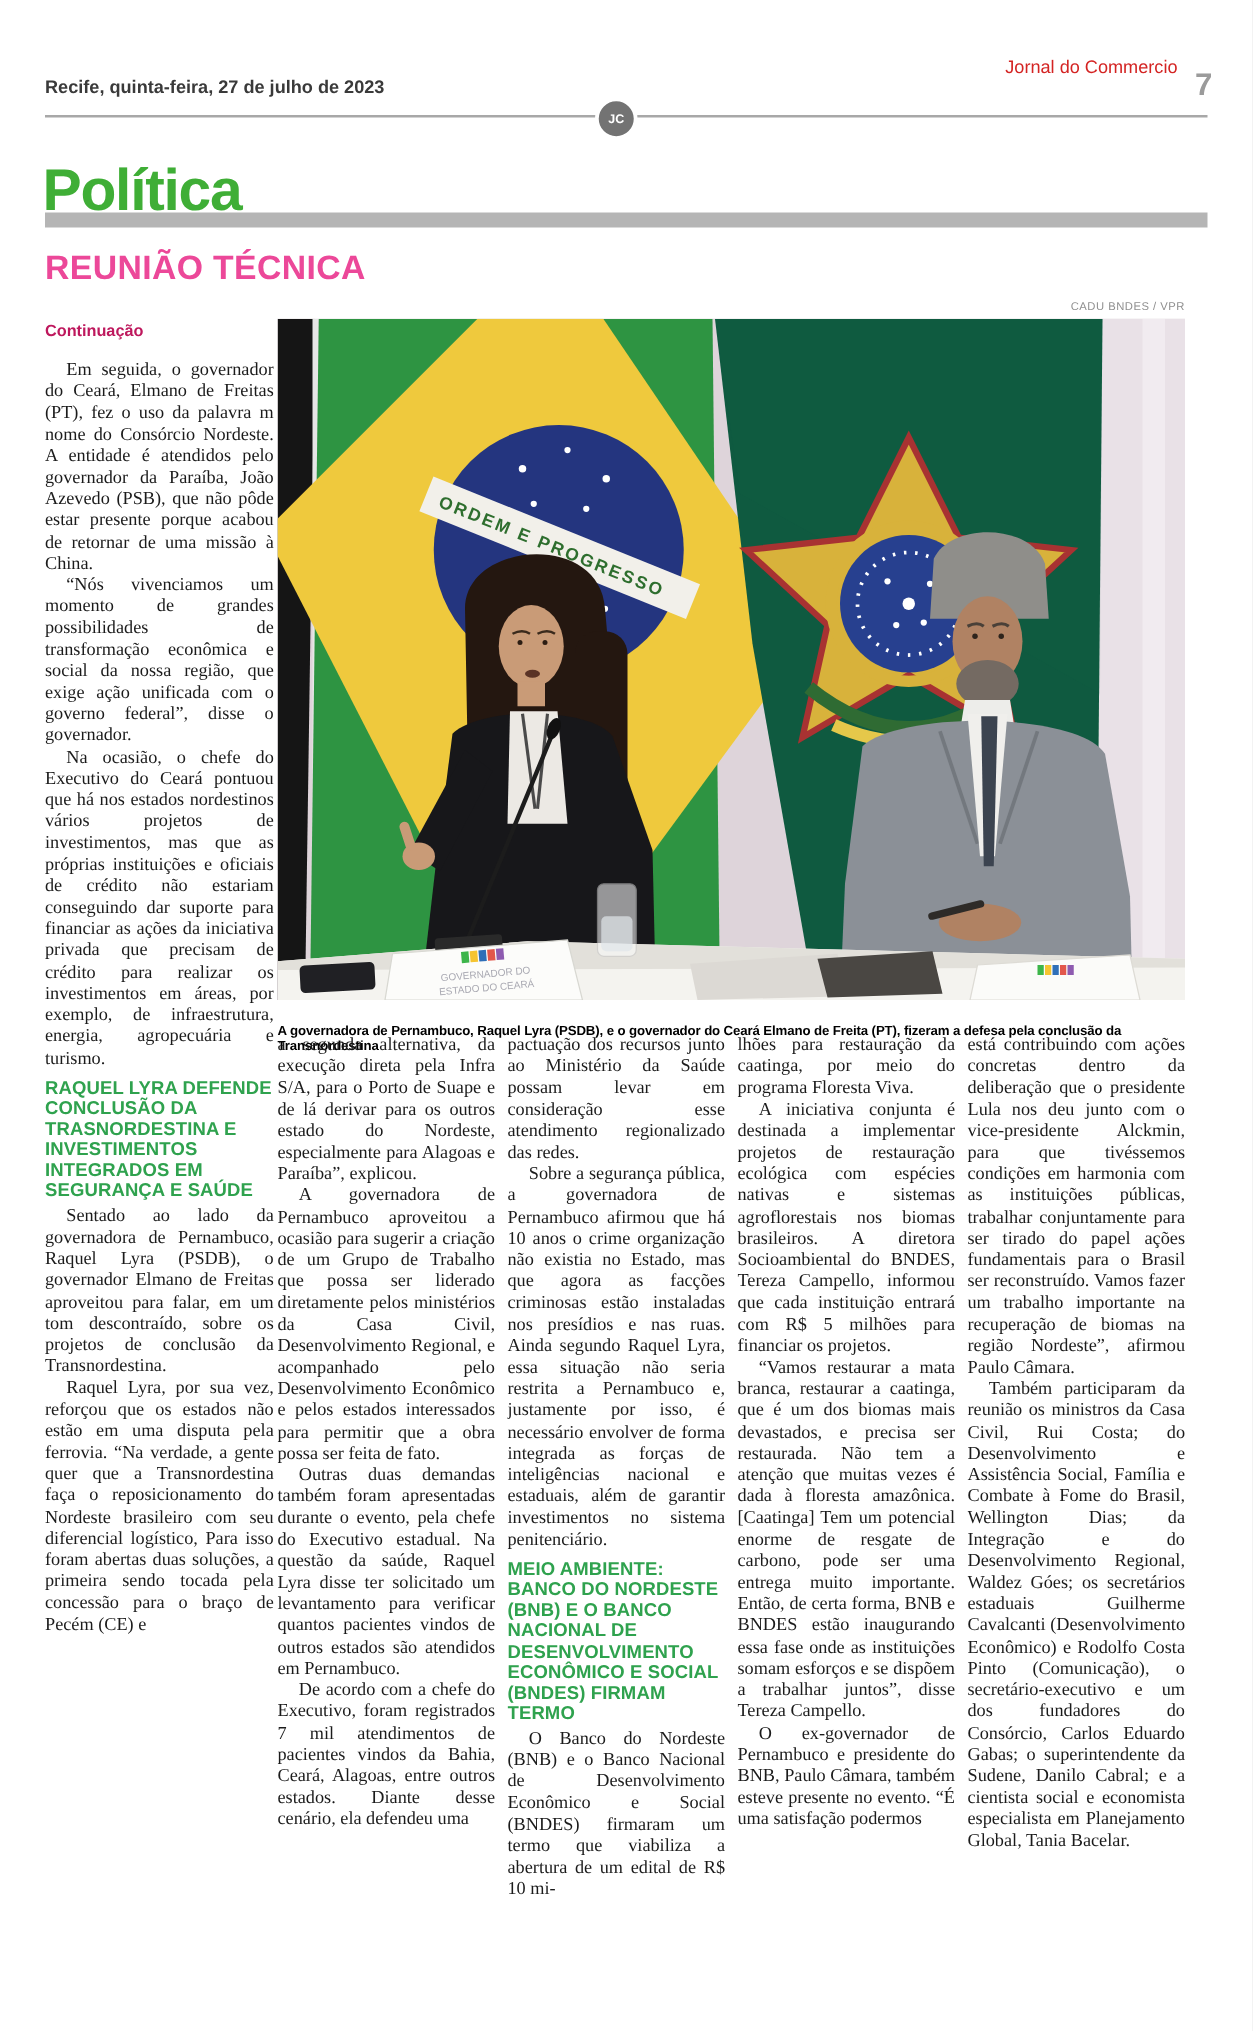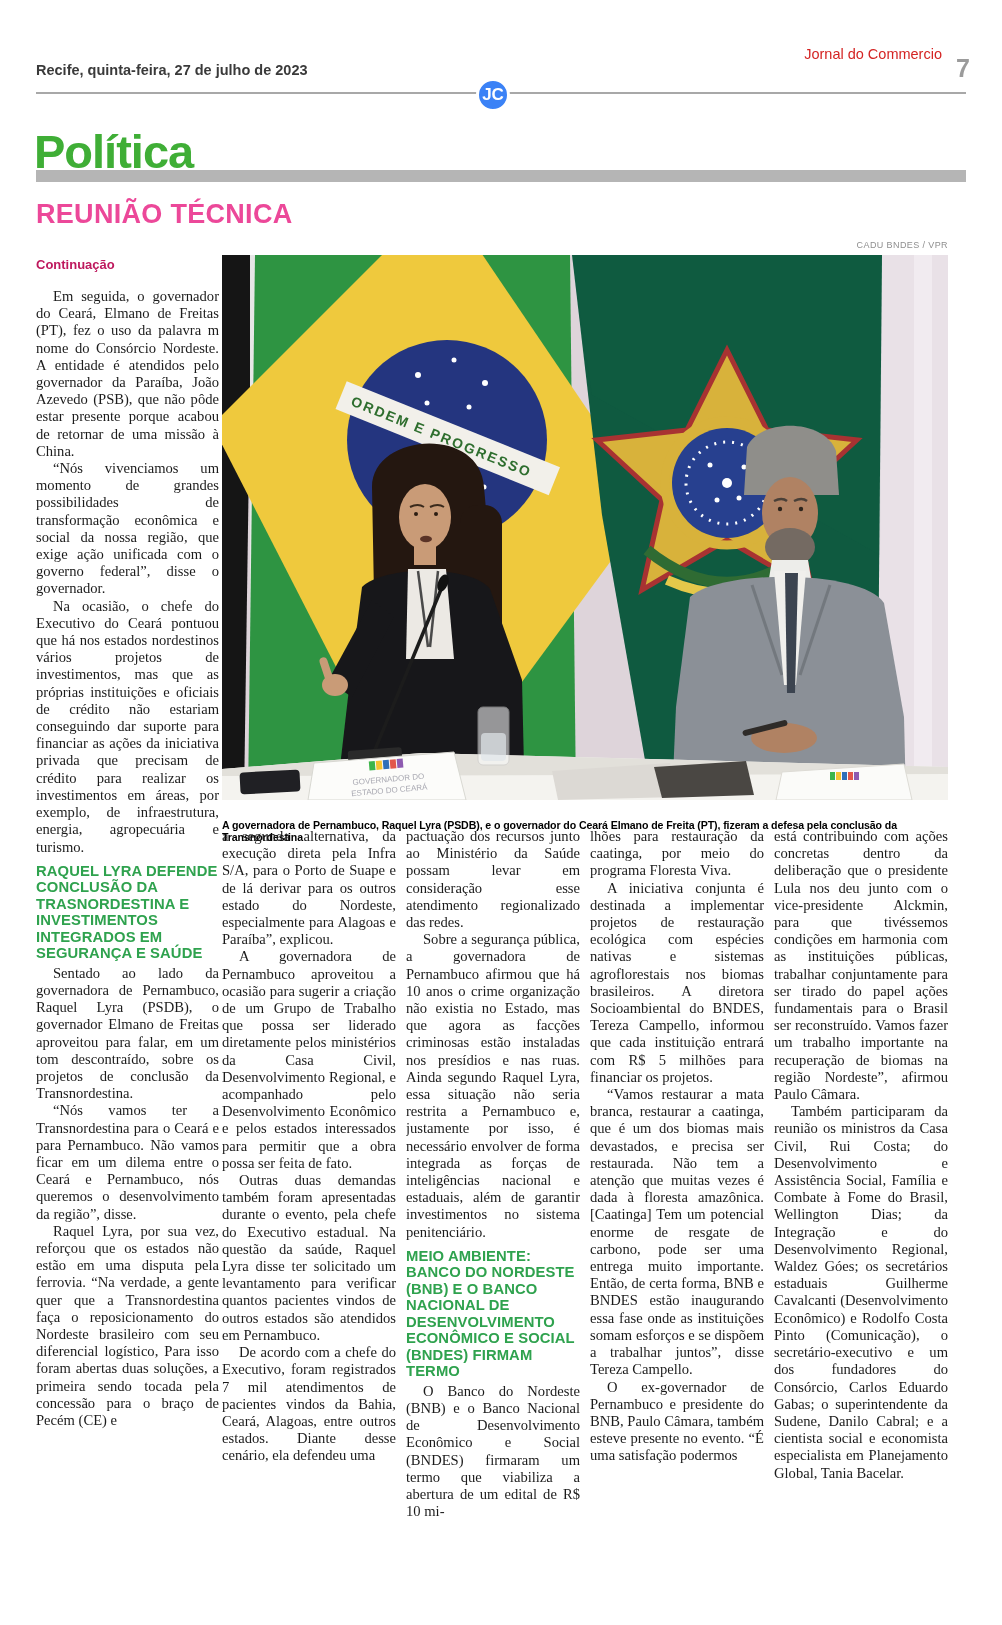--- a/index.html
+++ b/index.html
@@ -7,22 +7,22 @@
         font-family:"Liberation Serif", serif;color:#1b1b1b;}
   
   .hdr-date{position:absolute;left:36px;top:62px;font-family:"Liberation Sans",sans-serif;
             font-size:14.5px;font-weight:600;color:#3a3a3a;}
   .hdr-brand{position:absolute;right:60px;top:46px;font-family:"Liberation Sans",sans-serif;
              font-size:14.5px;font-weight:400;color:#d42423;text-align:right;}
   .hdr-pagenum{position:absolute;right:32px;top:54px;font-family:"Liberation Sans",sans-serif;
                font-size:25px;font-weight:700;color:#9b9b9b;}
   .hdr-rule{position:absolute;left:36px;right:36px;top:92px;height:1.5px;background:#a8a8a8;}
   .hdr-logo{position:absolute;left:476px;top:78px;width:28px;height:28px;border-radius:50%;
-            background:#3b82f6;border:3px solid #ffffff;display:flex;align-items:center;justify-content:center;
-            font-family:"Liberation Sans",sans-serif;font-weight:700;font-size:17px;color:#fff;z-index:2;}
+            background:#737373;border:3px solid #ffffff;display:flex;align-items:center;justify-content:center;
+            font-family:"Liberation Sans",sans-serif;font-weight:700;font-size:10px;color:#fff;z-index:2;}
   
   .section-title{position:absolute;left:34px;top:104px;font-family:"Liberation Sans",sans-serif;
                  font-size:47px;font-weight:800;color:#3fae36;letter-spacing:-1px;margin-top:20px;}
   .section-bar{position:absolute;left:36px;right:36px;top:170px;height:12px;background:#b5b5b5;}
   .kicker{position:absolute;left:36px;top:199px;font-family:"Liberation Sans",sans-serif;
           font-size:27px;font-weight:800;color:#ec4899;letter-spacing:.3px;}
   .photo-credit{position:absolute;right:54px;top:240px;font-family:"Liberation Sans",sans-serif;
                 font-size:9px;color:#8f8f8f;letter-spacing:.4px;}
   .continuation{position:absolute;left:36px;top:257px;font-family:"Liberation Sans",sans-serif;
                 font-size:13px;font-weight:700;color:#be185d;}
@@ -185,21 +185,20 @@
   </div>
 
   <div class="caption">A governadora de Pernambuco, Raquel Lyra (PSDB), e o governador do Ceará Elmano de Freita (PT), fizeram a defesa pela conclusão da Transnordestina</div>
 
   <div class="col col-1">
       <p class="body-p">Em seguida, o governador do Ceará, Elmano de Freitas (PT), fez o uso da palavra m nome do Consórcio Nordeste. A entidade é atendidos pelo governador da Paraíba, João Azevedo (PSB), que não pôde estar presente porque acabou de retornar de uma missão à China.</p>
       <p class="body-p">“Nós vivenciamos um momento de grandes possibilidades de transformação econômica e social da nossa região, que exige ação unificada com o governo federal”, disse o governador.</p>
       <p class="body-p">Na ocasião, o chefe do Executivo do Ceará pontuou que há nos estados nordestinos vários projetos de investimentos, mas que as próprias instituições e oficiais de crédito não estariam conseguindo dar suporte para financiar as ações da iniciativa privada que precisam de crédito para realizar os investimentos em áreas, por exemplo, de infraestrutura, energia, agropecuária e turismo.</p>
       <h3 class="subhead">RAQUEL LYRA DEFENDE CONCLUSÃO DA TRASNORDESTINA E INVESTIMENTOS INTEGRADOS EM SEGURANÇA E SAÚDE</h3>
       <p class="body-p">Sentado ao lado da governadora de Pernambuco, Raquel Lyra (PSDB), o governador Elmano de Freitas aproveitou para falar, em um tom descontraído, sobre os projetos de conclusão da Transnordestina.</p>
-      <p class="body-p">“Nós vamos ter a Transnordestina para o Ceará e para Pernambuco. Não vamos ficar em um dilema entre o Ceará e Pernambuco, nós queremos o desenvolvimento da região”, disse.</p>
       <p class="body-p">Raquel Lyra, por sua vez, reforçou que os estados não estão em uma disputa pela ferrovia. “Na verdade, a gente quer que a Transnordestina faça o reposicionamento do Nordeste brasileiro com seu diferencial logístico, Para isso foram abertas duas soluções, a primeira sendo tocada pela concessão para o braço de Pecém (CE) e</p>
     </div>
   <div class="col col-2">
       <p class="cont">a segunda alternativa, da execução direta pela Infra S/A, para o Porto de Suape e de lá derivar para os outros estado do Nordeste, especialmente para Alagoas e Paraíba”, explicou.</p>
       <p class="body-p">A governadora de Pernambuco aproveitou a ocasião para sugerir a criação de um Grupo de Trabalho que possa ser liderado diretamente pelos ministérios da Casa Civil, Desenvolvimento Regional, e acompanhado pelo Desenvolvimento Econômico e pelos estados interessados para permitir que a obra possa ser feita de fato.</p>
       <p class="body-p">Outras duas demandas também foram apresentadas durante o evento, pela chefe do Executivo estadual. Na questão da saúde, Raquel Lyra disse ter solicitado um levantamento para verificar quantos pacientes vindos de outros estados são atendidos em Pernambuco.</p>
       <p class="body-p">De acordo com a chefe do Executivo, foram registrados 7 mil atendimentos de pacientes vindos da Bahia, Ceará, Alagoas, entre outros estados. Diante desse cenário, ela defendeu uma</p>
     </div>
   <div class="col col-3">
       <p class="cont">pactuação dos recursos junto ao Ministério da Saúde possam levar em consideração esse atendimento regionalizado das redes.</p>

